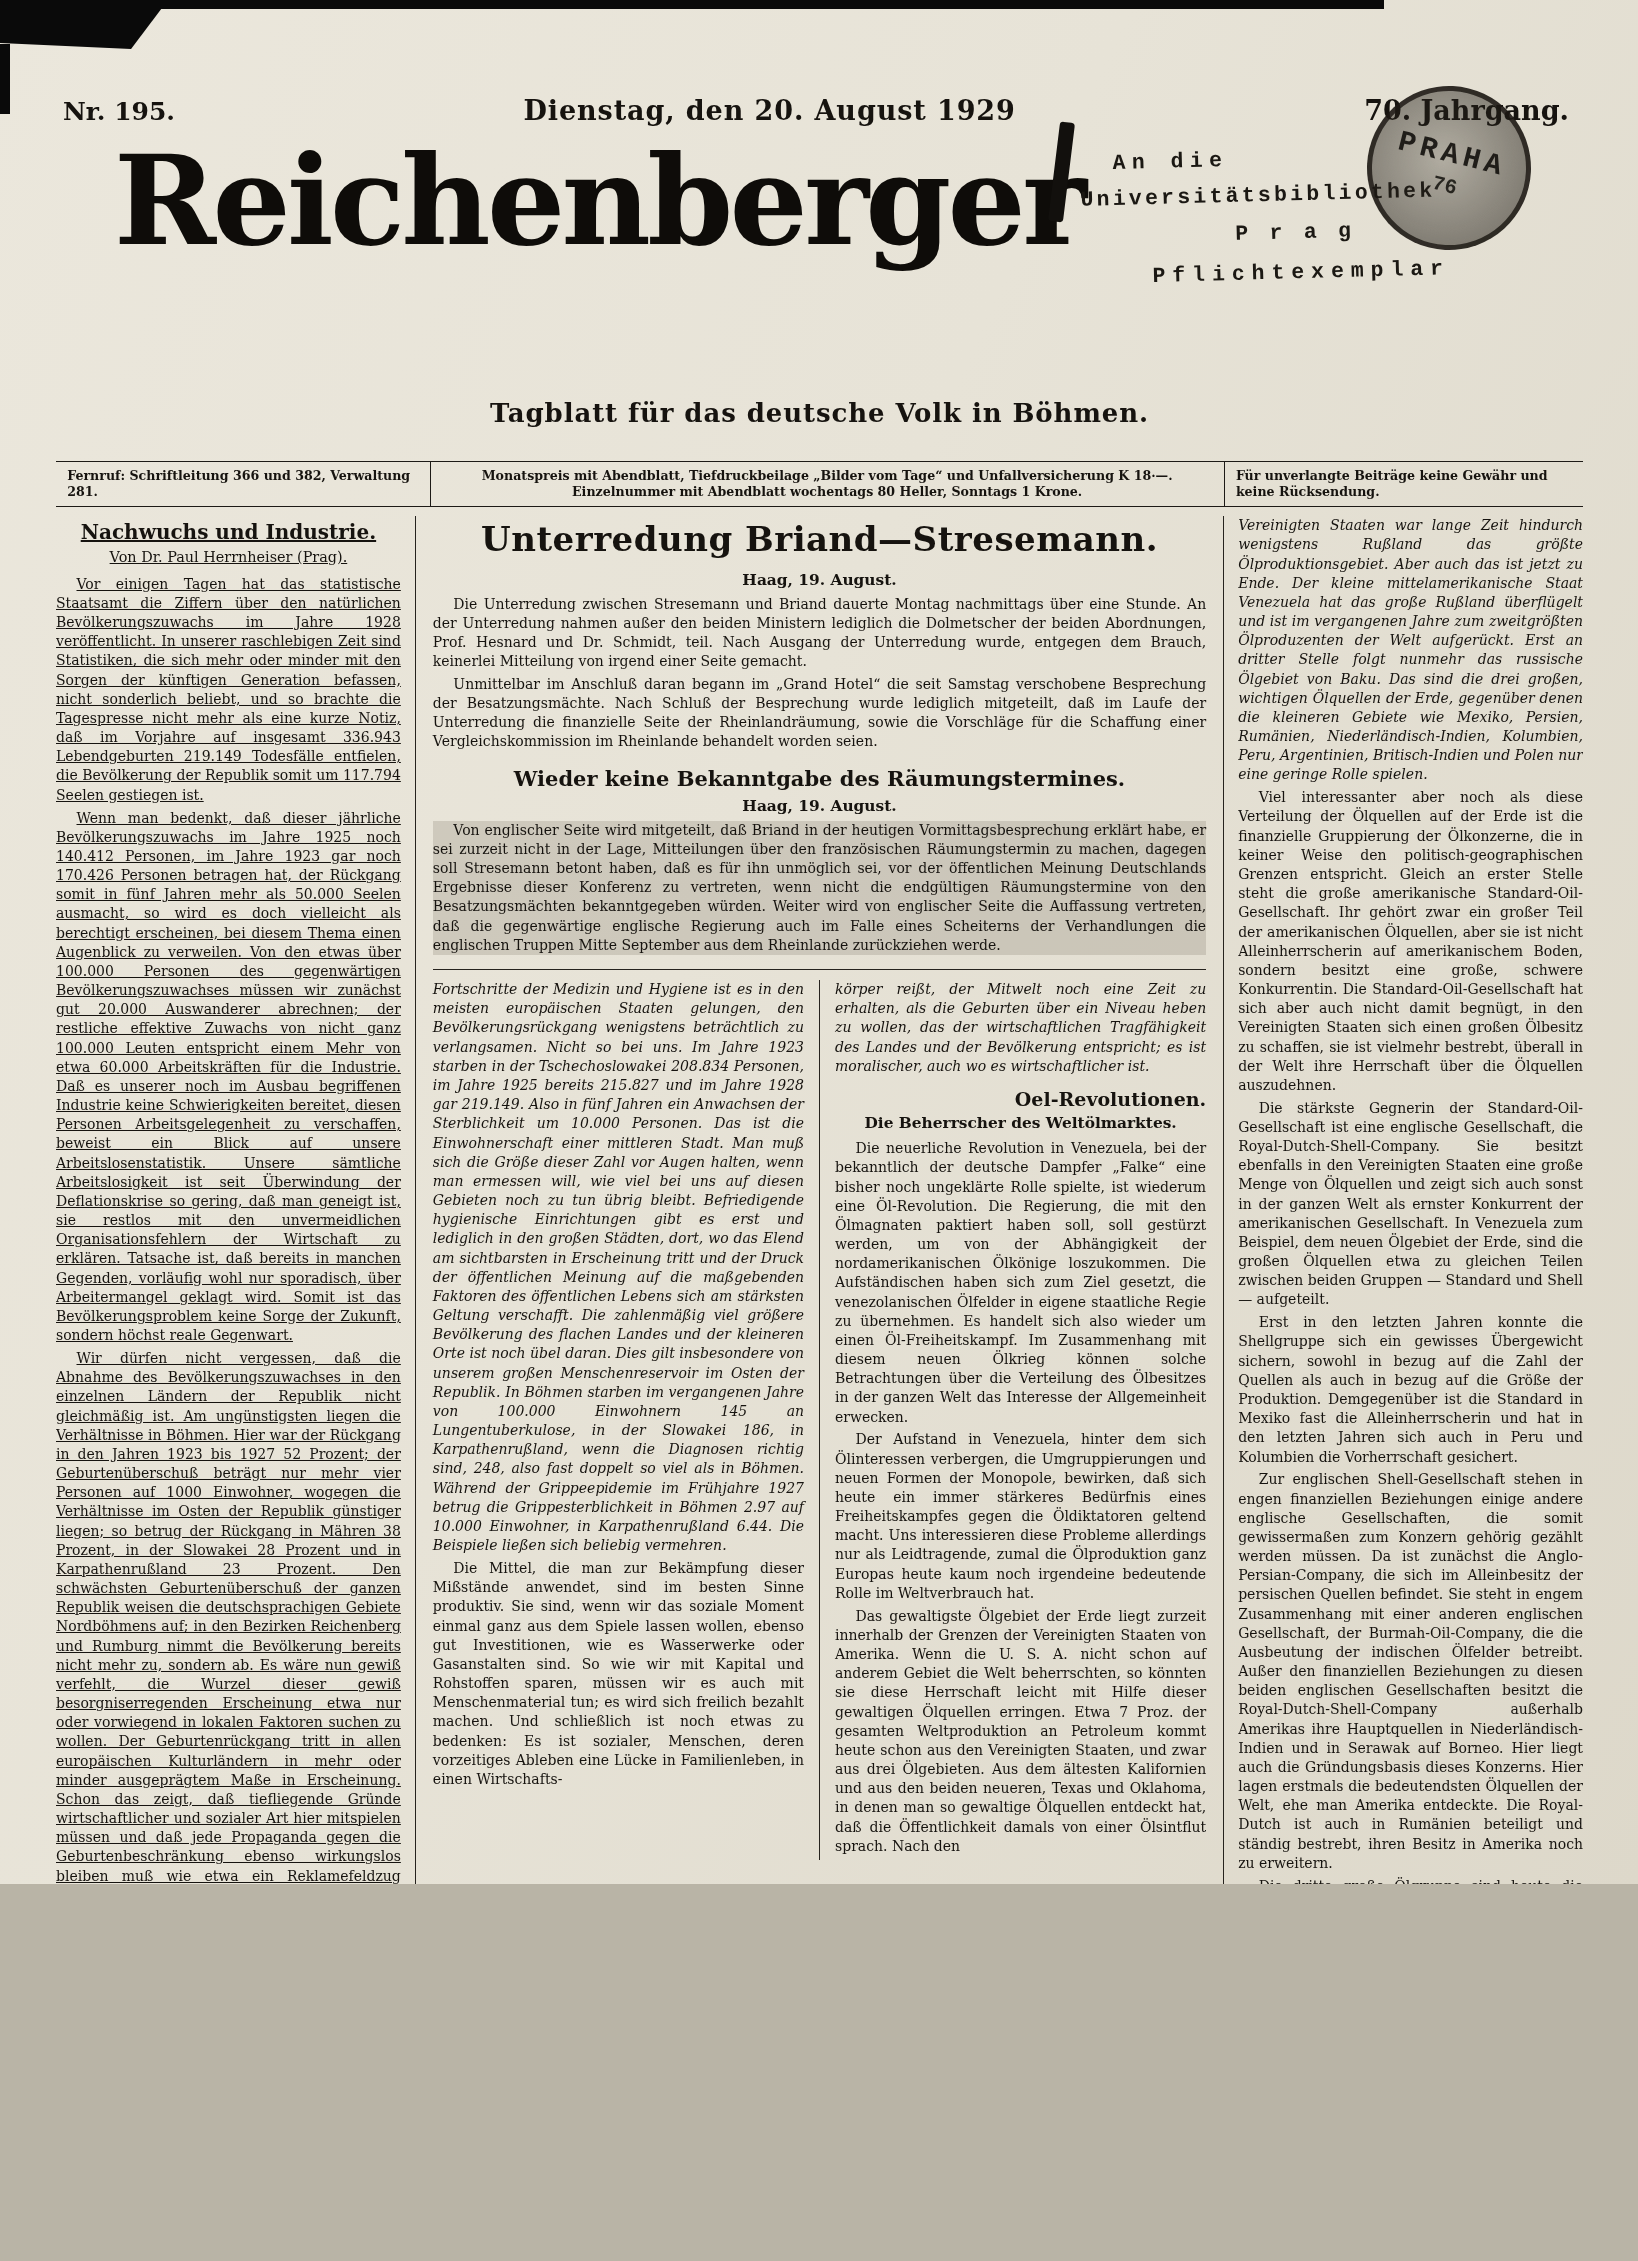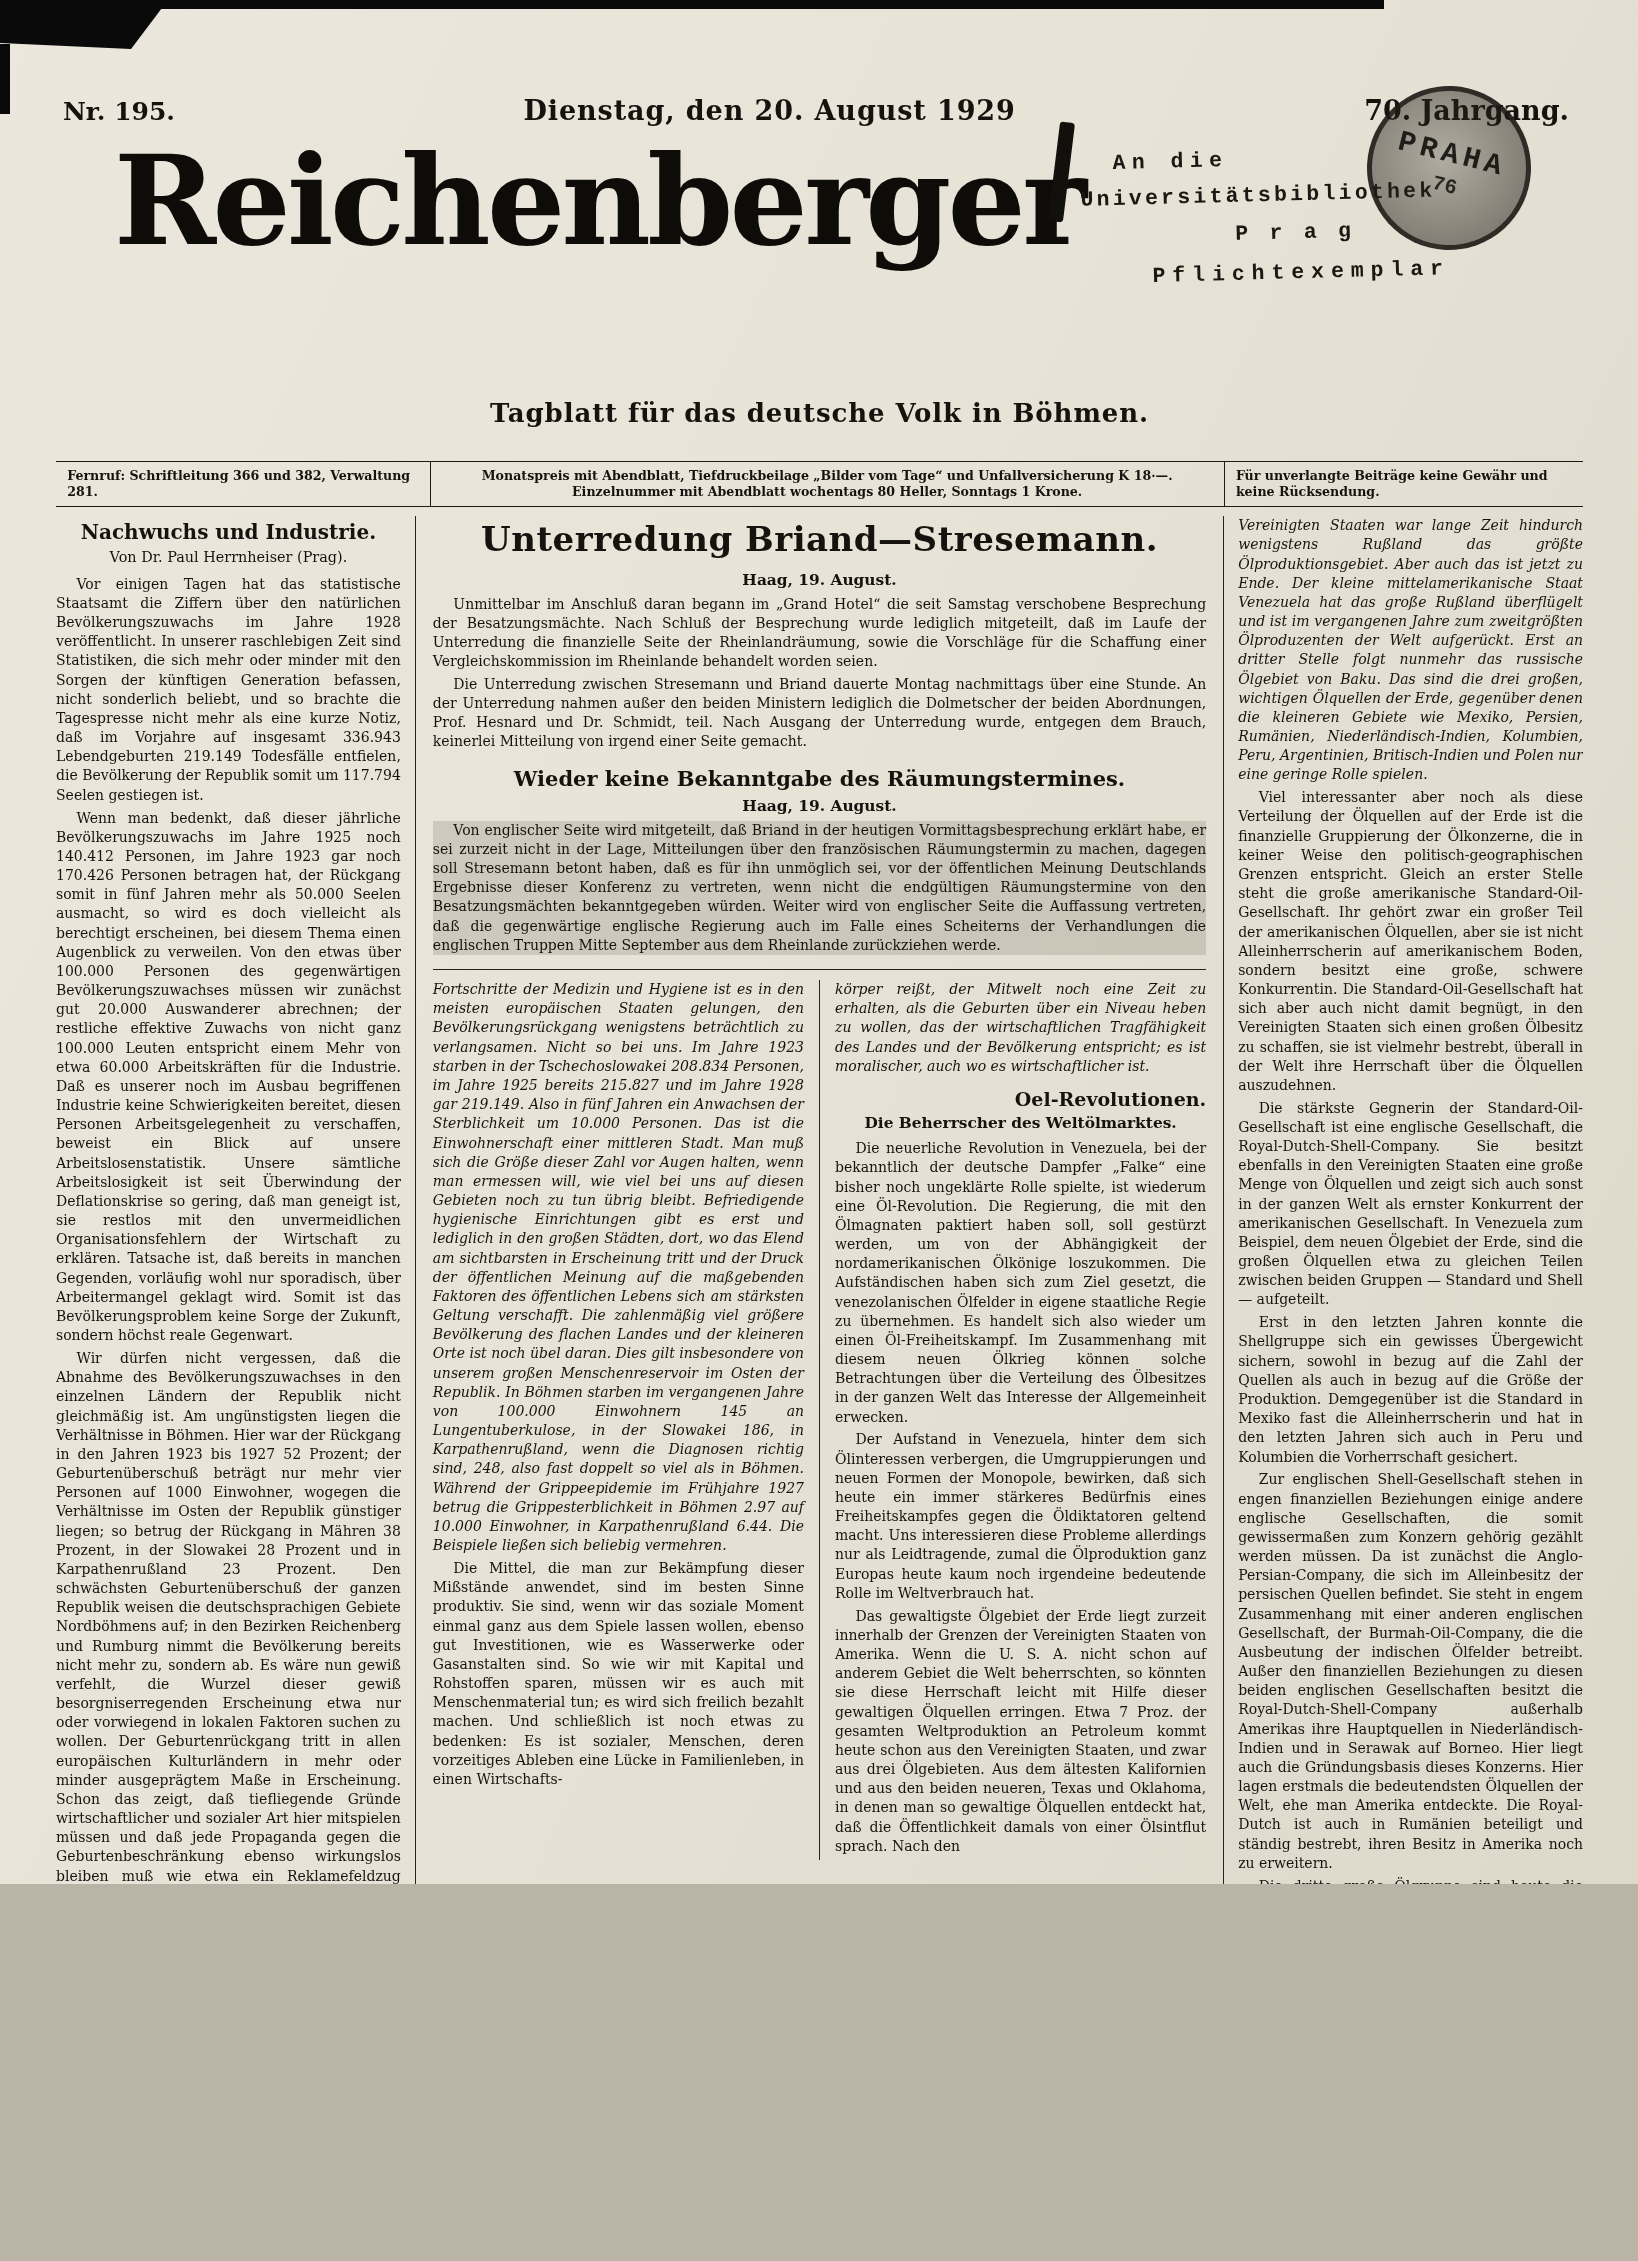--- a/index.html
+++ b/index.html
@@ -84,21 +84,21 @@
   .info-cell { padding: 5.6px 11.2px; }
   .info-left  { width: 23%; }
   .info-center{ flex: 1; text-align: center; border-left: 1.4px solid #1d1a16; border-right: 1.4px solid #1d1a16; }
   .info-right { width: 22%; }
 
   
   .columns {
     display: flex; margin: 9.3px 56px 0; height: 1705px; overflow: hidden;
   }
   .col { box-sizing: border-box; }
-  .col-left  { width: 23.5%; padding-right: 14px; }
+  .col-left  { width: 23.5%; padding-right: 14px; text-decoration: underline; }
   .col-center{ flex: 1; border-left: 1.4px solid #26231e; border-right: 1.4px solid #26231e; padding: 0 17px; }
   .col-right { width: 23.5%; padding-left: 14px; }
 
   p.body {
     margin: 0 0 3.7px; font-size: 14px; line-height: 1.37;
     text-align: justify; text-indent: 20.5px; hyphens: auto;
   }
   p.noindent { text-indent: 0; font-style: italic; }
   .shaded { background: rgba(112,105,91,0.22); }
 
@@ -174,22 +174,22 @@
       <h2 class="art-title">Nachwuchs und Industrie.</h2>
       <div class="art-byline">Von Dr. Paul Herrnheiser (Prag).</div>
       <p class="body">Vor einigen Tagen hat das statistische Staatsamt die Ziffern über den natürlichen Bevölkerungszuwachs im Jahre 1928 veröffentlicht. In unserer raschlebigen Zeit sind Statistiken, die sich mehr oder minder mit den Sorgen der künftigen Generation befassen, nicht sonderlich beliebt, und so brachte die Tagespresse nicht mehr als eine kurze Notiz, daß im Vorjahre auf insgesamt 336.943 Lebendgeburten 219.149 Todesfälle entfielen, die Bevölkerung der Republik somit um 117.794 Seelen gestiegen ist.</p>
       <p class="body">Wenn man bedenkt, daß dieser jährliche Bevölkerungszuwachs im Jahre 1925 noch 140.412 Personen, im Jahre 1923 gar noch 170.426 Personen betragen hat, der Rückgang somit in fünf Jahren mehr als 50.000 Seelen ausmacht, so wird es doch vielleicht als berechtigt erscheinen, bei diesem Thema einen Augenblick zu verweilen. Von den etwas über 100.000 Personen des gegenwärtigen Bevölkerungszuwachses müssen wir zunächst gut 20.000 Auswanderer abrechnen; der restliche effektive Zuwachs von nicht ganz 100.000 Leuten entspricht einem Mehr von etwa 60.000 Arbeitskräften für die Industrie. Daß es unserer noch im Ausbau begriffenen Industrie keine Schwierigkeiten bereitet, diesen Personen Arbeitsgelegenheit zu verschaffen, beweist ein Blick auf unsere Arbeitslosenstatistik. Unsere sämtliche Arbeitslosigkeit ist seit Überwindung der Deflationskrise so gering, daß man geneigt ist, sie restlos mit den unvermeidlichen Organisationsfehlern der Wirtschaft zu erklären. Tatsache ist, daß bereits in manchen Gegenden, vorläufig wohl nur sporadisch, über Arbeitermangel geklagt wird. Somit ist das Bevölkerungsproblem keine Sorge der Zukunft, sondern höchst reale Gegenwart.</p>
       <p class="body">Wir dürfen nicht vergessen, daß die Abnahme des Bevölkerungszuwachses in den einzelnen Ländern der Republik nicht gleichmäßig ist. Am ungünstigsten liegen die Verhältnisse in Böhmen. Hier war der Rückgang in den Jahren 1923 bis 1927 52 Prozent; der Geburtenüberschuß beträgt nur mehr vier Personen auf 1000 Einwohner, wogegen die Verhältnisse im Osten der Republik günstiger liegen; so betrug der Rückgang in Mähren 38 Prozent, in der Slowakei 28 Prozent und in Karpathenrußland 23 Prozent. Den schwächsten Geburtenüberschuß der ganzen Republik weisen die deutschsprachigen Gebiete Nordböhmens auf; in den Bezirken Reichenberg und Rumburg nimmt die Bevölkerung bereits nicht mehr zu, sondern ab. Es wäre nun gewiß verfehlt, die Wurzel dieser gewiß besorgniserregenden Erscheinung etwa nur oder vorwiegend in lokalen Faktoren suchen zu wollen. Der Geburtenrückgang tritt in allen europäischen Kulturländern in mehr oder minder ausgeprägtem Maße in Erscheinung. Schon das zeigt, daß tiefliegende Gründe wirtschaftlicher und sozialer Art hier mitspielen müssen und daß jede Propaganda gegen die Geburtenbeschränkung ebenso wirkungslos bleiben muß wie etwa ein Reklamefeldzug gegen die Nonnenplage.</p>
     </section>
 
     <section class="col col-center">
       <h2 class="lead-title">Unterredung Briand—Stresemann.</h2>
       <div class="dateline">Haag, 19. August.</div>
+      <p class="body">Die Unterredung zwischen Stresemann und Briand dauerte Montag nachmittags über eine Stunde. An der Unterredung nahmen außer den beiden Ministern lediglich die Dolmetscher der beiden Abordnungen, Prof. Hesnard und Dr. Schmidt, teil. Nach Ausgang der Unterredung wurde, entgegen dem Brauch, keinerlei Mitteilung von irgend einer Seite gemacht.</p>
       <p class="body">Unmittelbar im Anschluß daran begann im „Grand Hotel“ die seit Samstag verschobene Besprechung der Besatzungsmächte. Nach Schluß der Besprechung wurde lediglich mitgeteilt, daß im Laufe der Unterredung die finanzielle Seite der Rheinlandräumung, sowie die Vorschläge für die Schaffung einer Vergleichskommission im Rheinlande behandelt worden seien.</p>
-      <p class="body">Die Unterredung zwischen Stresemann und Briand dauerte Montag nachmittags über eine Stunde. An der Unterredung nahmen außer den beiden Ministern lediglich die Dolmetscher der beiden Abordnungen, Prof. Hesnard und Dr. Schmidt, teil. Nach Ausgang der Unterredung wurde, entgegen dem Brauch, keinerlei Mitteilung von irgend einer Seite gemacht.</p>
 
       <h3 class="sub-headline">Wieder keine Bekanntgabe des Räumungstermines.</h3>
       <div class="dateline">Haag, 19. August.</div>
       <p class="body shaded">Von englischer Seite wird mitgeteilt, daß Briand in der heutigen Vormittagsbesprechung erklärt habe, er sei zurzeit nicht in der Lage, Mitteilungen über den französischen Räumungstermin zu machen, dagegen soll Stresemann betont haben, daß es für ihn unmöglich sei, vor der öffentlichen Meinung Deutschlands Ergebnisse dieser Konferenz zu vertreten, wenn nicht die endgültigen Räumungstermine von den Besatzungsmächten bekanntgegeben würden. Weiter wird von englischer Seite die Auffassung vertreten, daß die gegenwärtige englische Regierung auch im Falle eines Scheiterns der Verhandlungen die englischen Truppen Mitte September aus dem Rheinlande zurückziehen werde.</p>
 
       <hr class="section-rule">
 
       <div class="split">
         <div class="subcol subcol-left">
           <p class="body noindent">Fortschritte der Medizin und Hygiene ist es in den meisten europäischen Staaten gelungen, den Bevölkerungsrückgang wenigstens beträchtlich zu verlangsamen. Nicht so bei uns. Im Jahre 1923 starben in der Tschechoslowakei 208.834 Personen, im Jahre 1925 bereits 215.827 und im Jahre 1928 gar 219.149. Also in fünf Jahren ein Anwachsen der Sterblichkeit um 10.000 Personen. Das ist die Einwohnerschaft einer mittleren Stadt. Man muß sich die Größe dieser Zahl vor Augen halten, wenn man ermessen will, wie viel bei uns auf diesen Gebieten noch zu tun übrig bleibt. Befriedigende hygienische Einrichtungen gibt es erst und lediglich in den großen Städten, dort, wo das Elend am sichtbarsten in Erscheinung tritt und der Druck der öffentlichen Meinung auf die maßgebenden Faktoren des öffentlichen Lebens sich am stärksten Geltung verschafft. Die zahlenmäßig viel größere Bevölkerung des flachen Landes und der kleineren Orte ist noch übel daran. Dies gilt insbesondere von unserem großen Menschenreservoir im Osten der Republik. In Böhmen starben im vergangenen Jahre von 100.000 Einwohnern 145 an Lungentuberkulose, in der Slowakei 186, in Karpathenrußland, wenn die Diagnosen richtig sind, 248, also fast doppelt so viel als in Böhmen. Während der Grippeepidemie im Frühjahre 1927 betrug die Grippesterblichkeit in Böhmen 2.97 auf 10.000 Einwohner, in Karpathenrußland 6.44. Die Beispiele ließen sich beliebig vermehren.</p>

